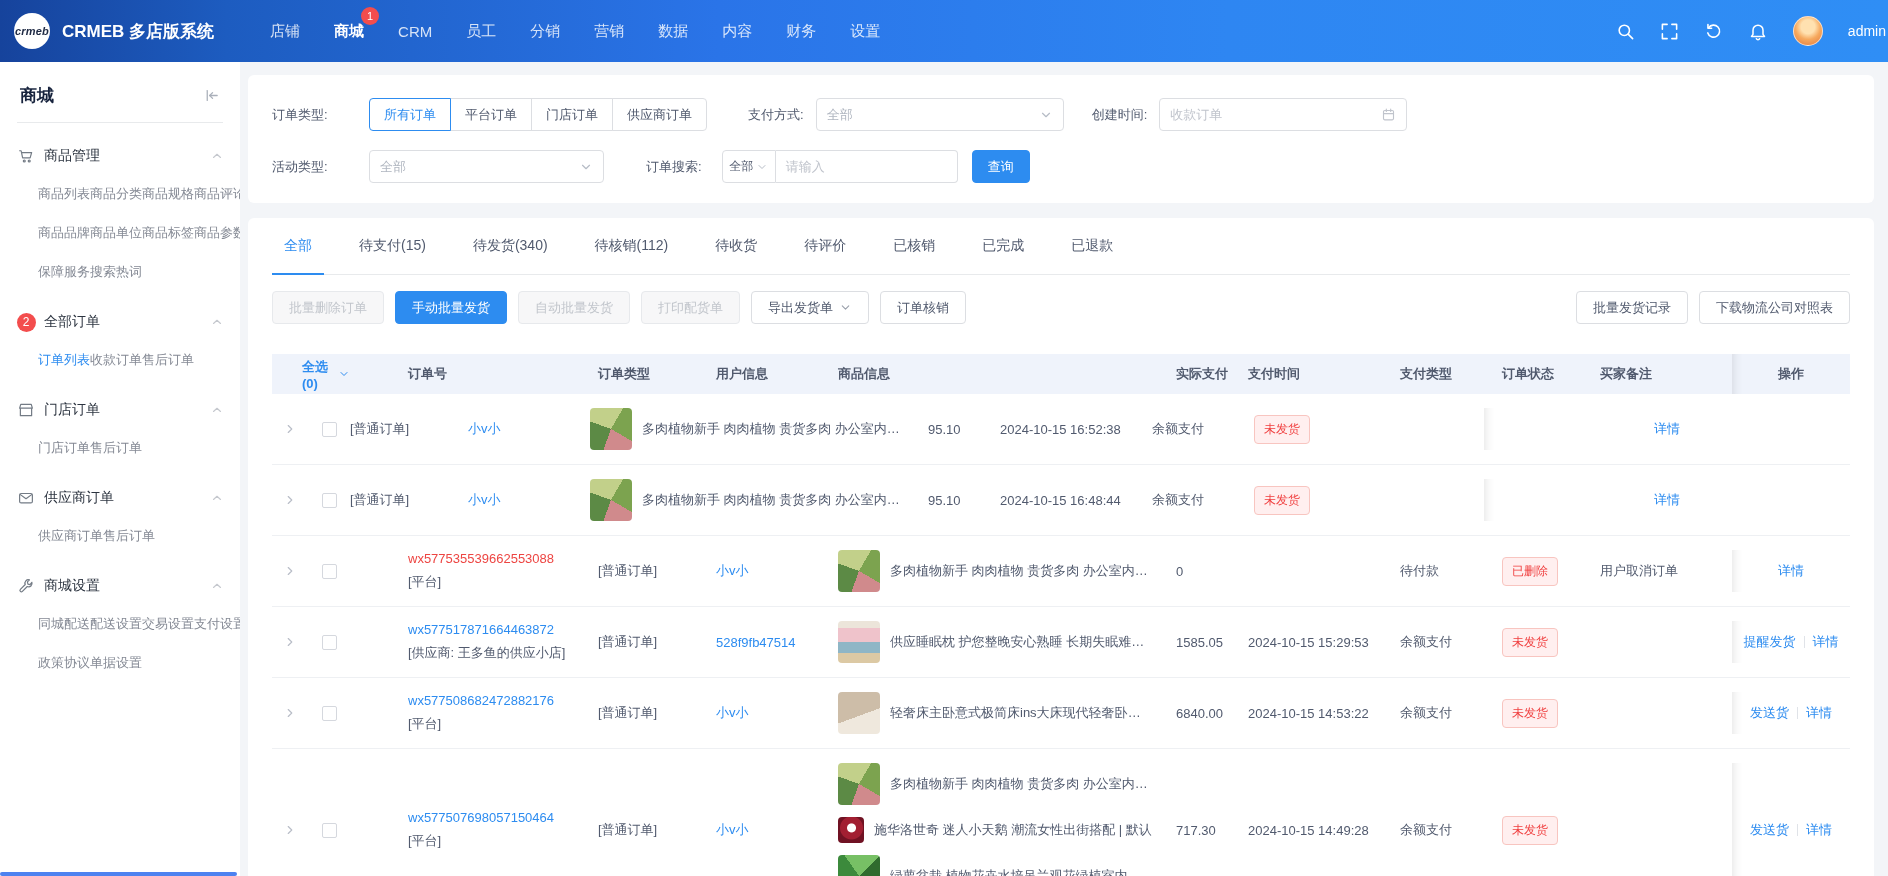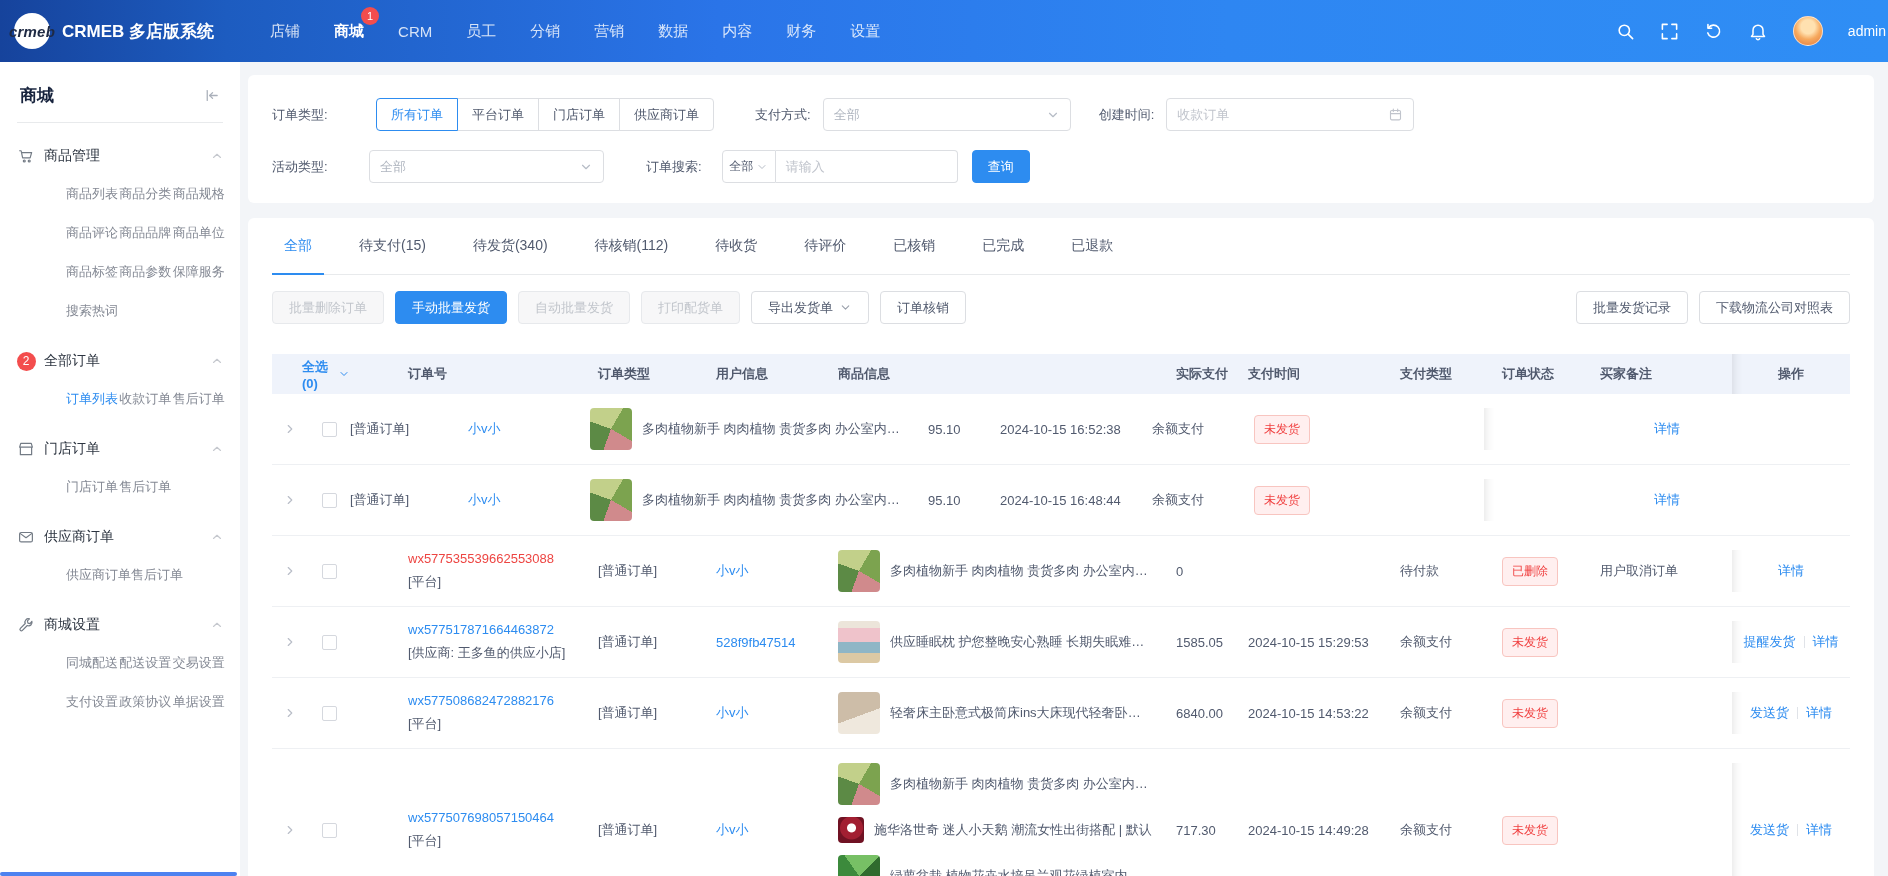--- a/index.html
+++ b/index.html
@@ -5,21 +5,21 @@
   * { box-sizing: border-box; margin: 0; padding: 0; }
   html,body { width:1888px; height:876px; overflow:hidden; }
   body { font-family:"Liberation Sans","DejaVu Sans",sans-serif; font-size:13px; color:#515a6e; background:#f3f5f8; }
   svg { display:block; }
 
   
   .navbar { height:62px; display:flex; align-items:center; padding:0 0 0 14px;
     background:linear-gradient(90deg,#16439c 0%,#1d5cc0 12%,#2a74e8 38%,#2e86f2 65%,#2f8ef5 100%); }
   .nav-left { display:flex; align-items:center; gap:12px; flex:0 0 auto; }
   .logo { width:36px; height:36px; border-radius:50%; background:#fff; display:flex; align-items:center; justify-content:center;
-    color:#1f2a44; font-size:15px; font-weight:bold; font-style:italic; letter-spacing:.2px; }
+    color:#1f2a44; font-size:11px; font-weight:bold; font-style:italic; letter-spacing:.2px; }
   .app-title { color:#fff; font-size:17px; font-weight:600; white-space:nowrap; }
   .nav-menu { display:flex; align-items:center; gap:34px; margin-left:56px; height:100%; }
   .nav-item { position:relative; height:100%; display:flex; align-items:center; color:rgba(255,255,255,.82);
     font-size:15px; cursor:pointer; white-space:nowrap; }
   .nav-item.active { color:#fff; font-weight:bold; }
   .nav-badge { position:absolute; top:7px; right:-15px; min-width:18px; height:18px; padding:0 4px; border-radius:9px;
     background:#f34d4d; color:#fff; font-size:11px; font-weight:normal; display:flex; align-items:center; justify-content:center; }
   .nav-right { margin-left:auto; display:flex; align-items:center; gap:25px; padding-right:2px; }
   .nav-icon { color:#fff; cursor:pointer; }
   .avatar { width:30px; height:30px; border-radius:50%; flex:0 0 auto;
@@ -35,37 +35,37 @@
   .sidebar-title { font-size:17px; font-weight:bold; color:#17233d; }
   .collapse-icon { color:#aab0ba; cursor:pointer; }
   .sidebar-divider { border-bottom:1px solid #e8eaec; margin:0 17px 10px 17px; }
   .side-group { margin-bottom:6px; }
   .side-group-header { height:46px; display:flex; align-items:center; padding:0 16px 0 16px; cursor:pointer; }
   .side-icon { width:20px; height:20px; margin-right:8px; color:#737b85; display:flex; align-items:center; justify-content:center; }
   .side-badge { width:19px; height:19px; border-radius:50%; background:#f34d4d; color:#fff; font-size:12px;
     display:flex; align-items:center; justify-content:center; }
   .side-group-label { font-size:14px; color:#2c3440; font-weight:500; }
   .side-chevron { margin-left:auto; color:#c5c8ce; }
-  .side-children { display:grid; grid-template-columns:1fr 1fr 1fr; row-gap:21px; padding:6px 14px 12px 38px;margin-left:28px; }
+  .side-children { display:grid; grid-template-columns:1fr 1fr 1fr 1fr; row-gap:21px; padding:6px 14px 12px 38px; }
   .side-child { font-size:13px; color:#848994; cursor:pointer; white-space:nowrap; }
   .side-child.active { color:#2d8cf0; }
 
   
   .main { flex:1; padding:13px 14px 0 8px; overflow:hidden; }
   .card { background:#fff; border-radius:6px; }
 
   
   .filter-card { padding:23px 24px 0 24px; height:128px; }
   .filter-row { display:flex; align-items:center; height:33px; margin-bottom:19px; }
   .f-label { width:76px; margin-right:21px; color:#515a6e; white-space:nowrap; flex:0 0 auto; }
   .f-label-inline { color:#515a6e; white-space:nowrap; }
   .seg-group { display:flex; }
   .seg-btn { height:33px; padding:0 14px; background:#fff; border:1px solid #dcdee2; margin-left:-1px;
     font-size:13px; color:#515a6e; cursor:pointer; font-family:inherit; position:relative; }
-  .seg-btn:first-child { border-radius:4px 0 0 4px; margin-left:7px; }
+  .seg-btn:first-child { border-radius:4px 0 0 4px; margin-left:0; }
   .seg-btn:last-child { border-radius:0 4px 4px 0; }
   .seg-btn.active { border-color:#2d8cf0; color:#2d8cf0; z-index:1; }
   .select { height:33px; border:1px solid #dcdee2; border-radius:4px; display:flex; align-items:center;
     padding:0 10px; cursor:pointer; background:#fff; }
   .select .sel-value { color:#b0b6c0; flex:1; }
   .select .chev { color:#b6bcc6; }
   .w248 { width:248px; } .w235 { width:235px; }
   .text-input { height:33px; border:1px solid #dcdee2; border-radius:4px; display:flex; align-items:center;
     padding:0 10px; background:#fff; cursor:text; }
   .text-input .placeholder { color:#c0c4cc; flex:1; }

